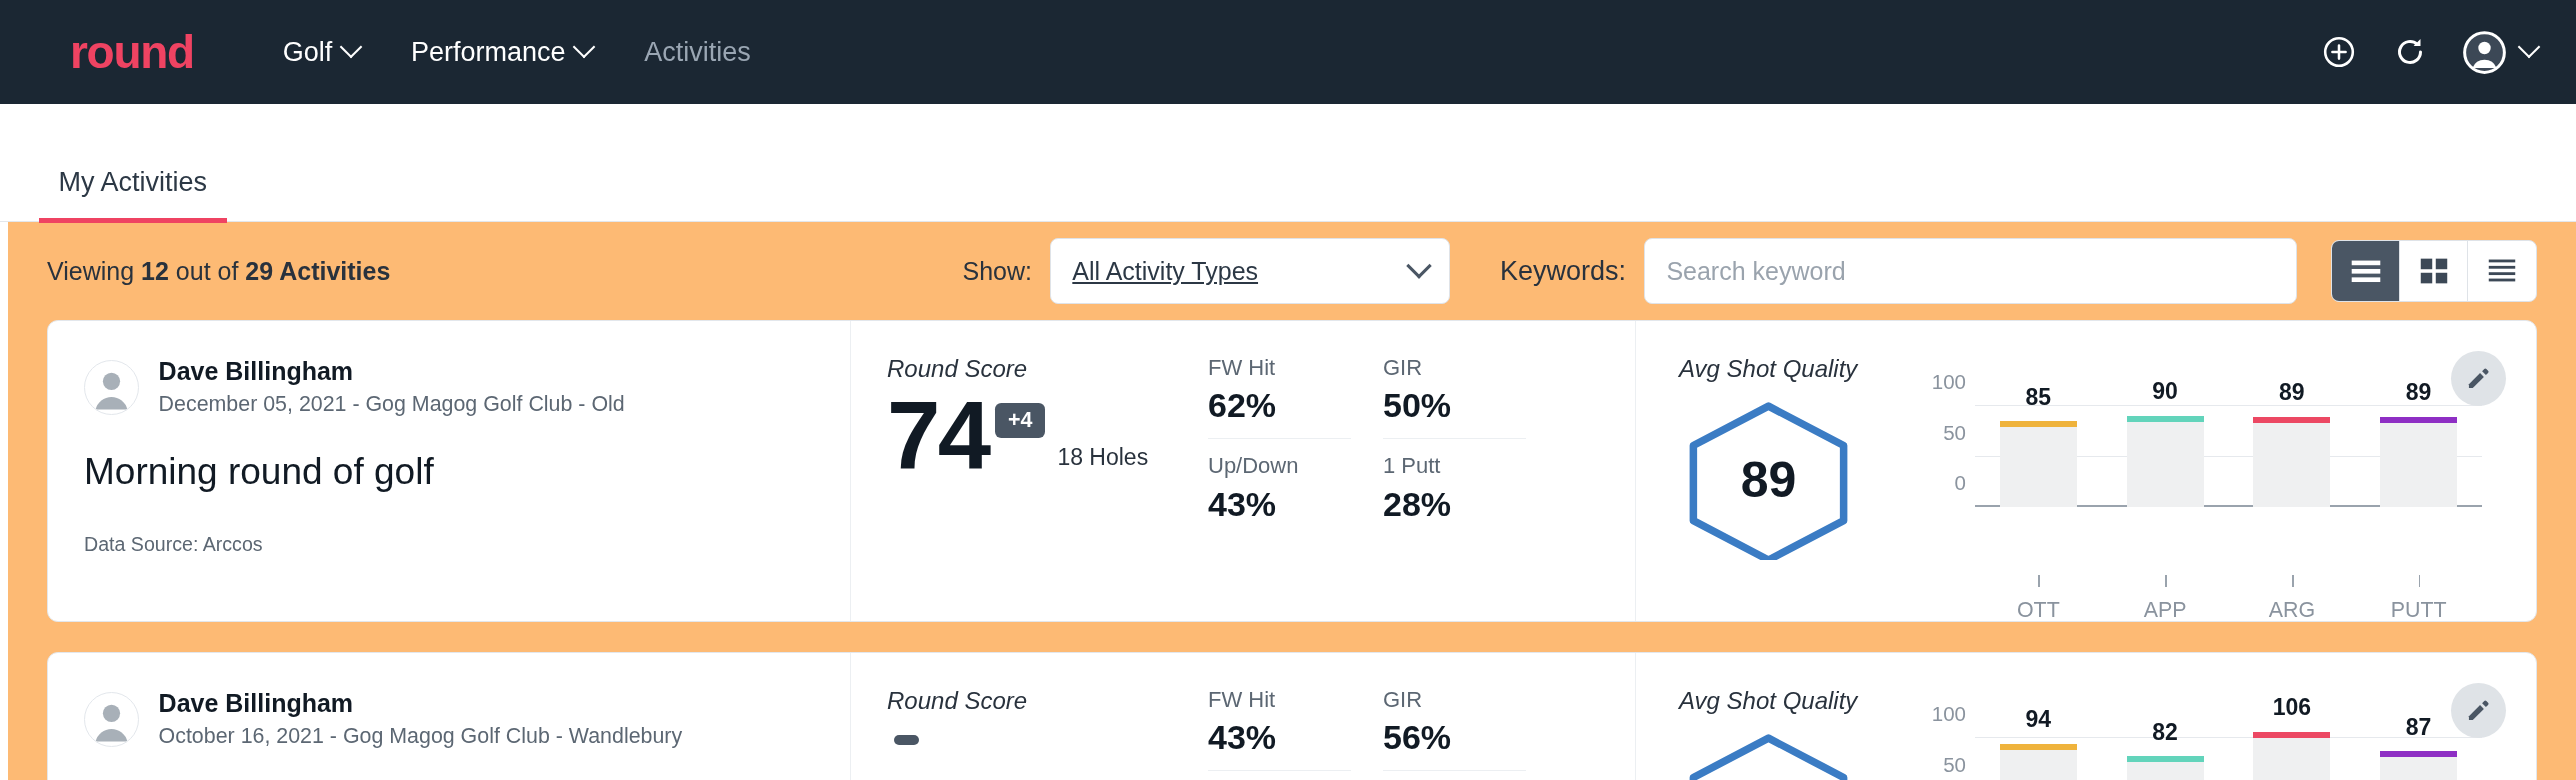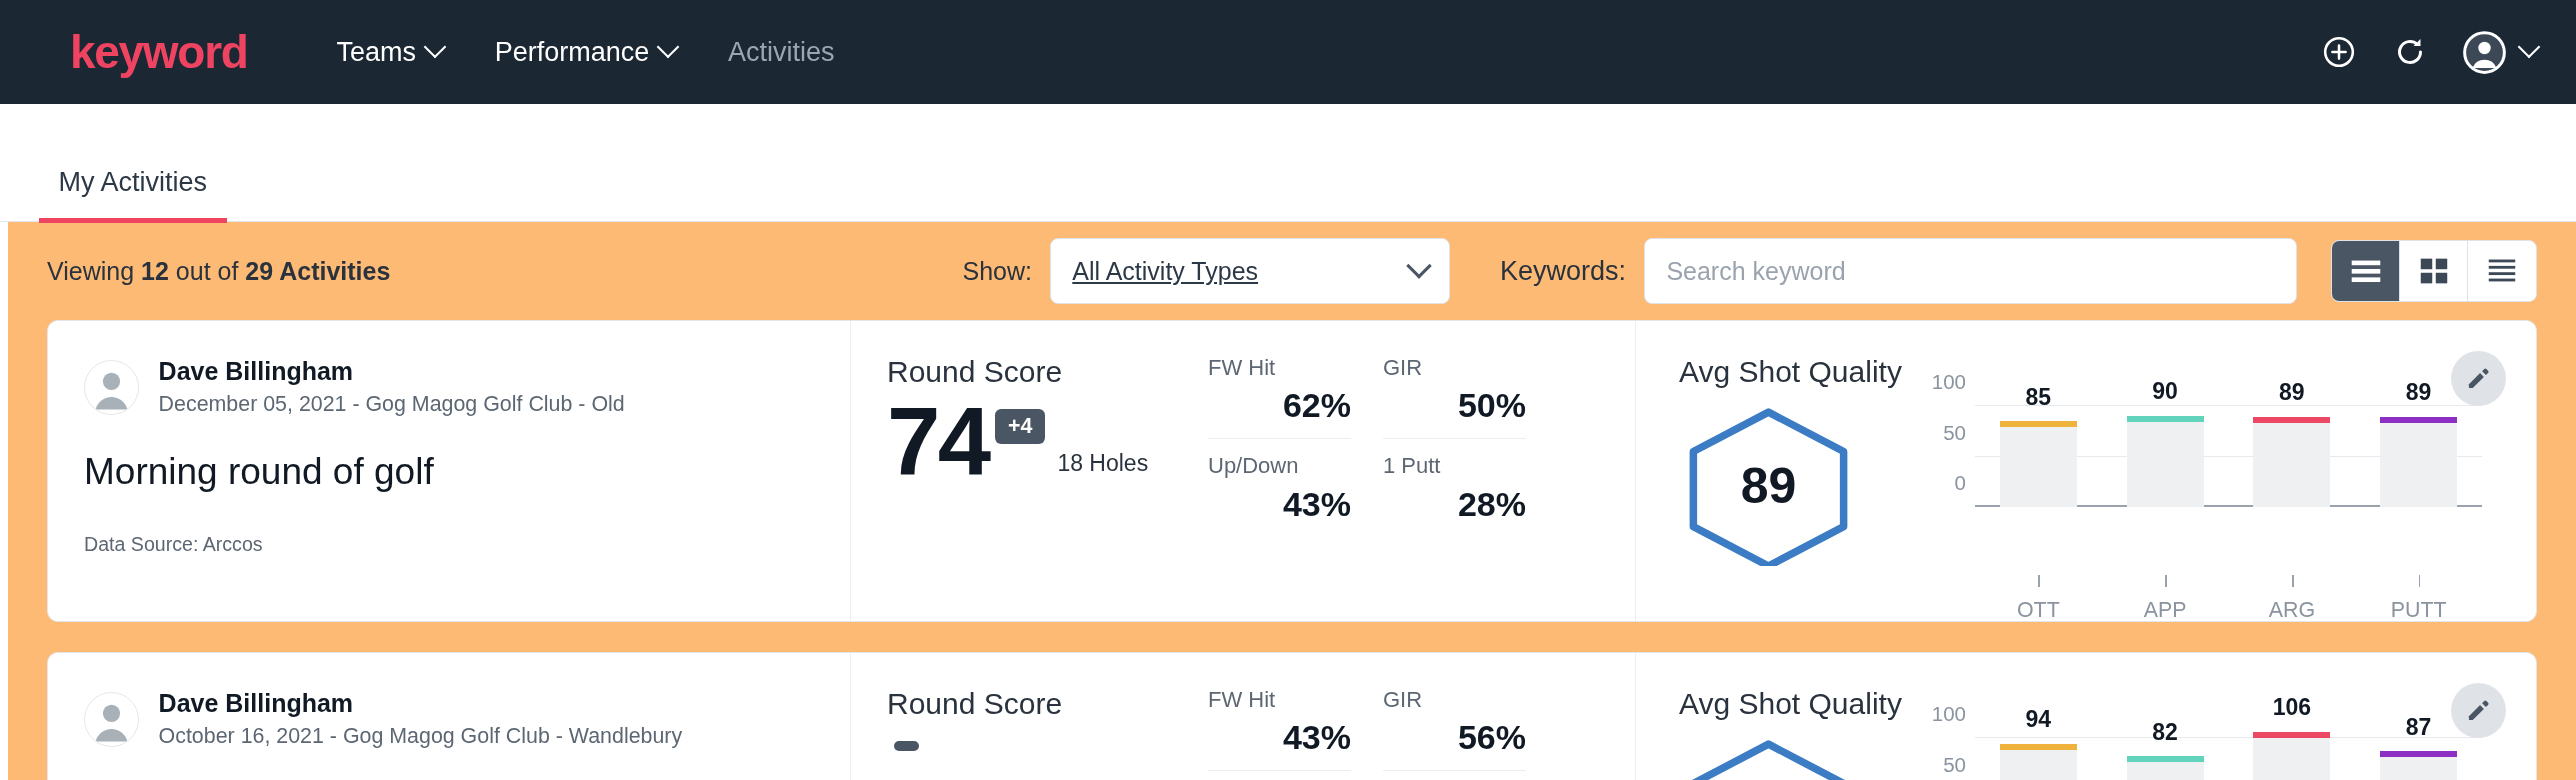--- a/index.html
+++ b/index.html
@@ -157,21 +157,21 @@
   }
   .card-source { font-size: 19.6px; color: #5c6773; margin-top: 39px; }
 
   .card-mid {
     width: 785px; flex: none;
     padding: 34px 0 0 36px;
     display: flex;
     border-right: 1.8px solid #eceff2;
   }
   .score-col { width: 321px; flex: none; }
-  .sec-label { font-size: 30px; color: #29323d; }
+  .sec-label { font-size: 24px; color: #29323d; font-style: italic; }
   .score-row { display: flex; align-items: flex-end; margin-top: 7.1px; }
   .score-num {
     font-size: 96px; font-weight: 700; color: #111a24;
     line-height: 0.95; letter-spacing: -2.7px;
   }
   .score-badge {
     background: #4a5664; color: #fff;
     font-size: 21.4px; font-weight: 700;
     border-radius: 6.2px; padding: 5.4px 12.5px;
     align-self: flex-start; margin: 12.5px 0 0 7.1px;
@@ -180,21 +180,21 @@
 
   .stats-grid {
     display: grid;
     grid-template-columns: 143px 143px;
     column-gap: 32px;
     align-content: start;
   }
   .stat { padding-bottom: 12.5px; }
   .stat.bordered { border-bottom: 1.8px solid #eceff2; margin-bottom: 14.3px; }
   .stat-label { font-size: 22px; color: #5c6773; }
-  .stat-val { font-size: 34px; font-weight: 700; color: #111a24; margin-top: 5.4px; text-align: right; }
+  .stat-val { font-size: 34px; font-weight: 700; color: #111a24; margin-top: 5.4px; }
 
   .card-right {
     flex: 1; padding: 34px 0 0 43px; display: flex;
   }
   .hexcol { width: 241px; flex: none; }
   .hexwrap {
     width: 179px; height: 161px; margin-top: 16px;
     position: relative;
     display: flex; align-items: center; justify-content: center;
   }
@@ -261,25 +261,25 @@
     width: 55px; height: 55px; border-radius: 50%;
     background: #dfe3e7;
     display: flex; align-items: center; justify-content: center;
     cursor: pointer;
   }
 </style>
 </head>
 <body>
 
 <div class="topnav">
-  <div class="brand">keyword</div>
+  <div class="brand">round</div>
 
   <div class="navlinks">
     <div class="navlink">
-      <span>Teams</span>
+      <span>Golf</span>
       <i class="chev"></i>
     </div>
     <div class="navlink">
       <span>Performance</span>
       <i class="chev"></i>
     </div>
     <div class="navlink muted">
       <span>Activities</span>
     </div>
   </div>

